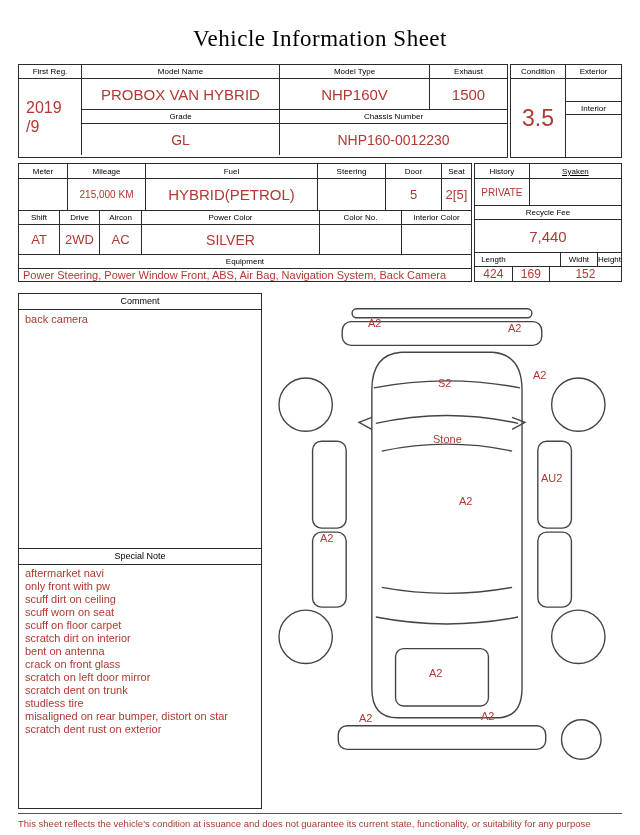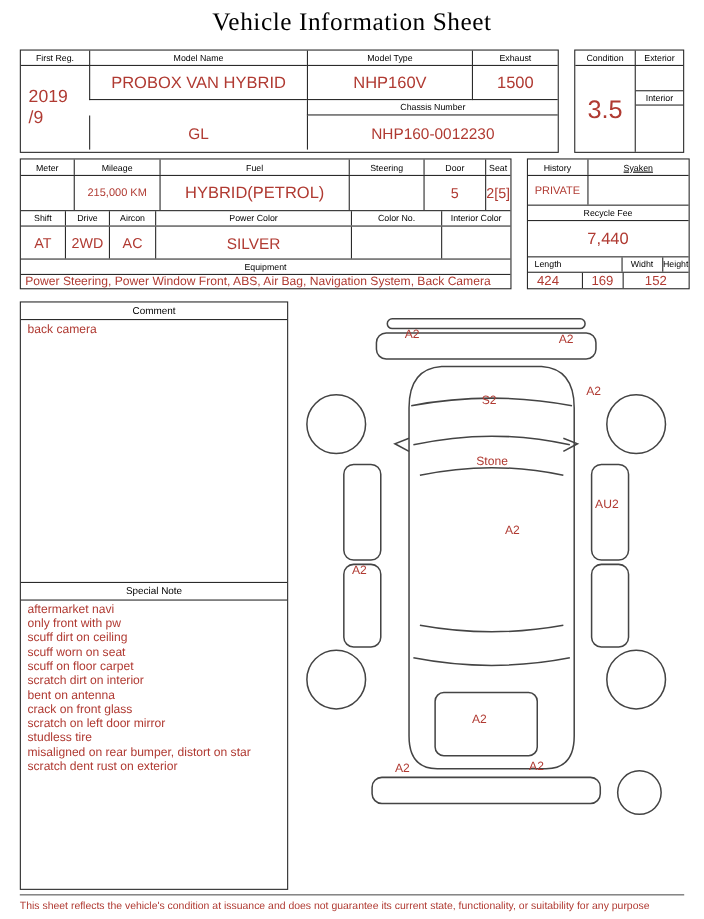--- a/index.html
+++ b/index.html
@@ -1,21 +1,21 @@
 <!DOCTYPE html>
 <html><head>
 <meta charset="utf-8">
 <style>
   :root { --red:#b03a32; --bd:#2b2b2b; }
   * { box-sizing:border-box; }
   html,body { margin:0; padding:0; background:#fff; }
   body { width:640px; height:835px; font-family:"Liberation Sans", sans-serif; color:#000; }
-  .page { width:640px; height:835px; padding:1px 18px 6px; display:flex; flex-direction:column; }
+  .page { width:640px; height:835px; padding:20px 18px 6px; display:flex; flex-direction:column; }
   .title { font-family:"Liberation Serif", serif; font-size:23px; text-align:center; margin:6px 0 12px; letter-spacing:0.5px; }
-  .row { display:flex; gap:14px; align-items:stretch; margin-bottom:5px;border-radius:26px; }
+  .row { display:flex; gap:2px; align-items:stretch; margin-bottom:5px;border-radius:26px; }
   .bbox { border:1px solid var(--bd); background:#fff; }
   .box-left { width:490px; display:flex; flex-direction:column; }
   .box-right { flex:1; display:flex; flex-direction:column; }
   .trow { display:flex; }
   .trow + .trow { border-top:1px solid var(--bd); }
   .tc { display:flex; align-items:center; justify-content:center; overflow:hidden; }
   .tc + .tc { border-left:1px solid var(--bd); }
   .lbl { font-size:8px; color:#000; }
   .val { color:var(--red); }
   
@@ -49,20 +49,21 @@
         <div class="ca lbl bb bl">Exhaust</div>
 
         <div class="ca val" style="grid-row:2 / span 3; grid-column:1; flex-direction:column; align-items:flex-start; padding-left:7px; font-size:16px; line-height:19px;">
           <span>2019</span>
           <span>/9</span>
         </div>
         <div class="ca val bl bb" style="font-size:15px;">PROBOX VAN HYBRID</div>
         <div class="ca val bl bb" style="font-size:15px;">NHP160V</div>
         <div class="ca val bl bb" style="font-size:15px;">1500</div>
 
+        <div class="ca lbl bl bb" style="grid-row:3; grid-column:2;">Grade</div>
         <div class="ca lbl bl bb" style="grid-row:3; grid-column:3 / span 2;">Chassis Number</div>
         <div class="ca val bl" style="grid-row:4; grid-column:2; font-size:14px;">GL</div>
         <div class="ca val bl" style="grid-row:4; grid-column:3 / span 2; font-size:14px;">NHP160-0012230</div>
       </div>
     </div>
 
     <div class="bbox box-right">
       <div class="gridAR">
         <div class="ca lbl bb br">Condition</div>
         <div class="ca lbl bb">Exterior</div>
@@ -131,41 +132,42 @@
       <div class="trow" style="height:33px;">
         <div class="tc val" style="flex:1; font-size:15px;">7,440</div>
       </div>
       <div class="trow" style="height:14px;">
         <div class="tc lbl" style="width:37px;">Length</div>
         <div class="tc lbl" style="width:37px;margin-left:48px;">Widht</div>
         <div class="tc lbl" style="flex:1;">Height</div>
       </div>
       <div class="trow" style="flex:1;">
         <div class="tc val" style="width:37px; font-size:12px;text-align:center;">424</div>
-        <div class="tc val" style="width:37px; font-size:12px;margin-left:12px;">169</div>
+        <div class="tc val" style="width:37px; font-size:12px;">169</div>
         <div class="tc val" style="flex:1; font-size:12px;">152</div>
       </div>
     </div>
   </div>
 
   <div class="main">
     <div class="left-col">
       <div class="sec-hdr">Comment</div>
       <div class="comment-body">back camera</div>
       <div class="sec-hdr bt">Special Note</div>
       <div class="special-body">
         <div>aftermarket navi</div>
         <div>only front with pw</div>
         <div>scuff dirt on ceiling</div>
         <div>scuff worn on seat</div>
         <div>scuff on floor carpet</div>
         <div>scratch dirt on interior</div>
         <div>bent on antenna</div>
         <div>crack on front glass</div>
         <div>scratch on left door mirror</div>
+        <div>scratch dent on trunk</div>
         <div>studless tire</div>
         <div>misaligned on rear bumper, distort on star</div>
         <div>scratch dent rust on exterior</div>
       </div>
     </div>
 
     <div class="diagram">
       <svg width="352" height="490" viewBox="0 0 356 496" style="position:absolute; left:0; top:0;">
         <g fill="none" stroke="#444" stroke-width="1.4">
           <rect x="88" y="16" width="182" height="9" rx="4.5"></rect>

